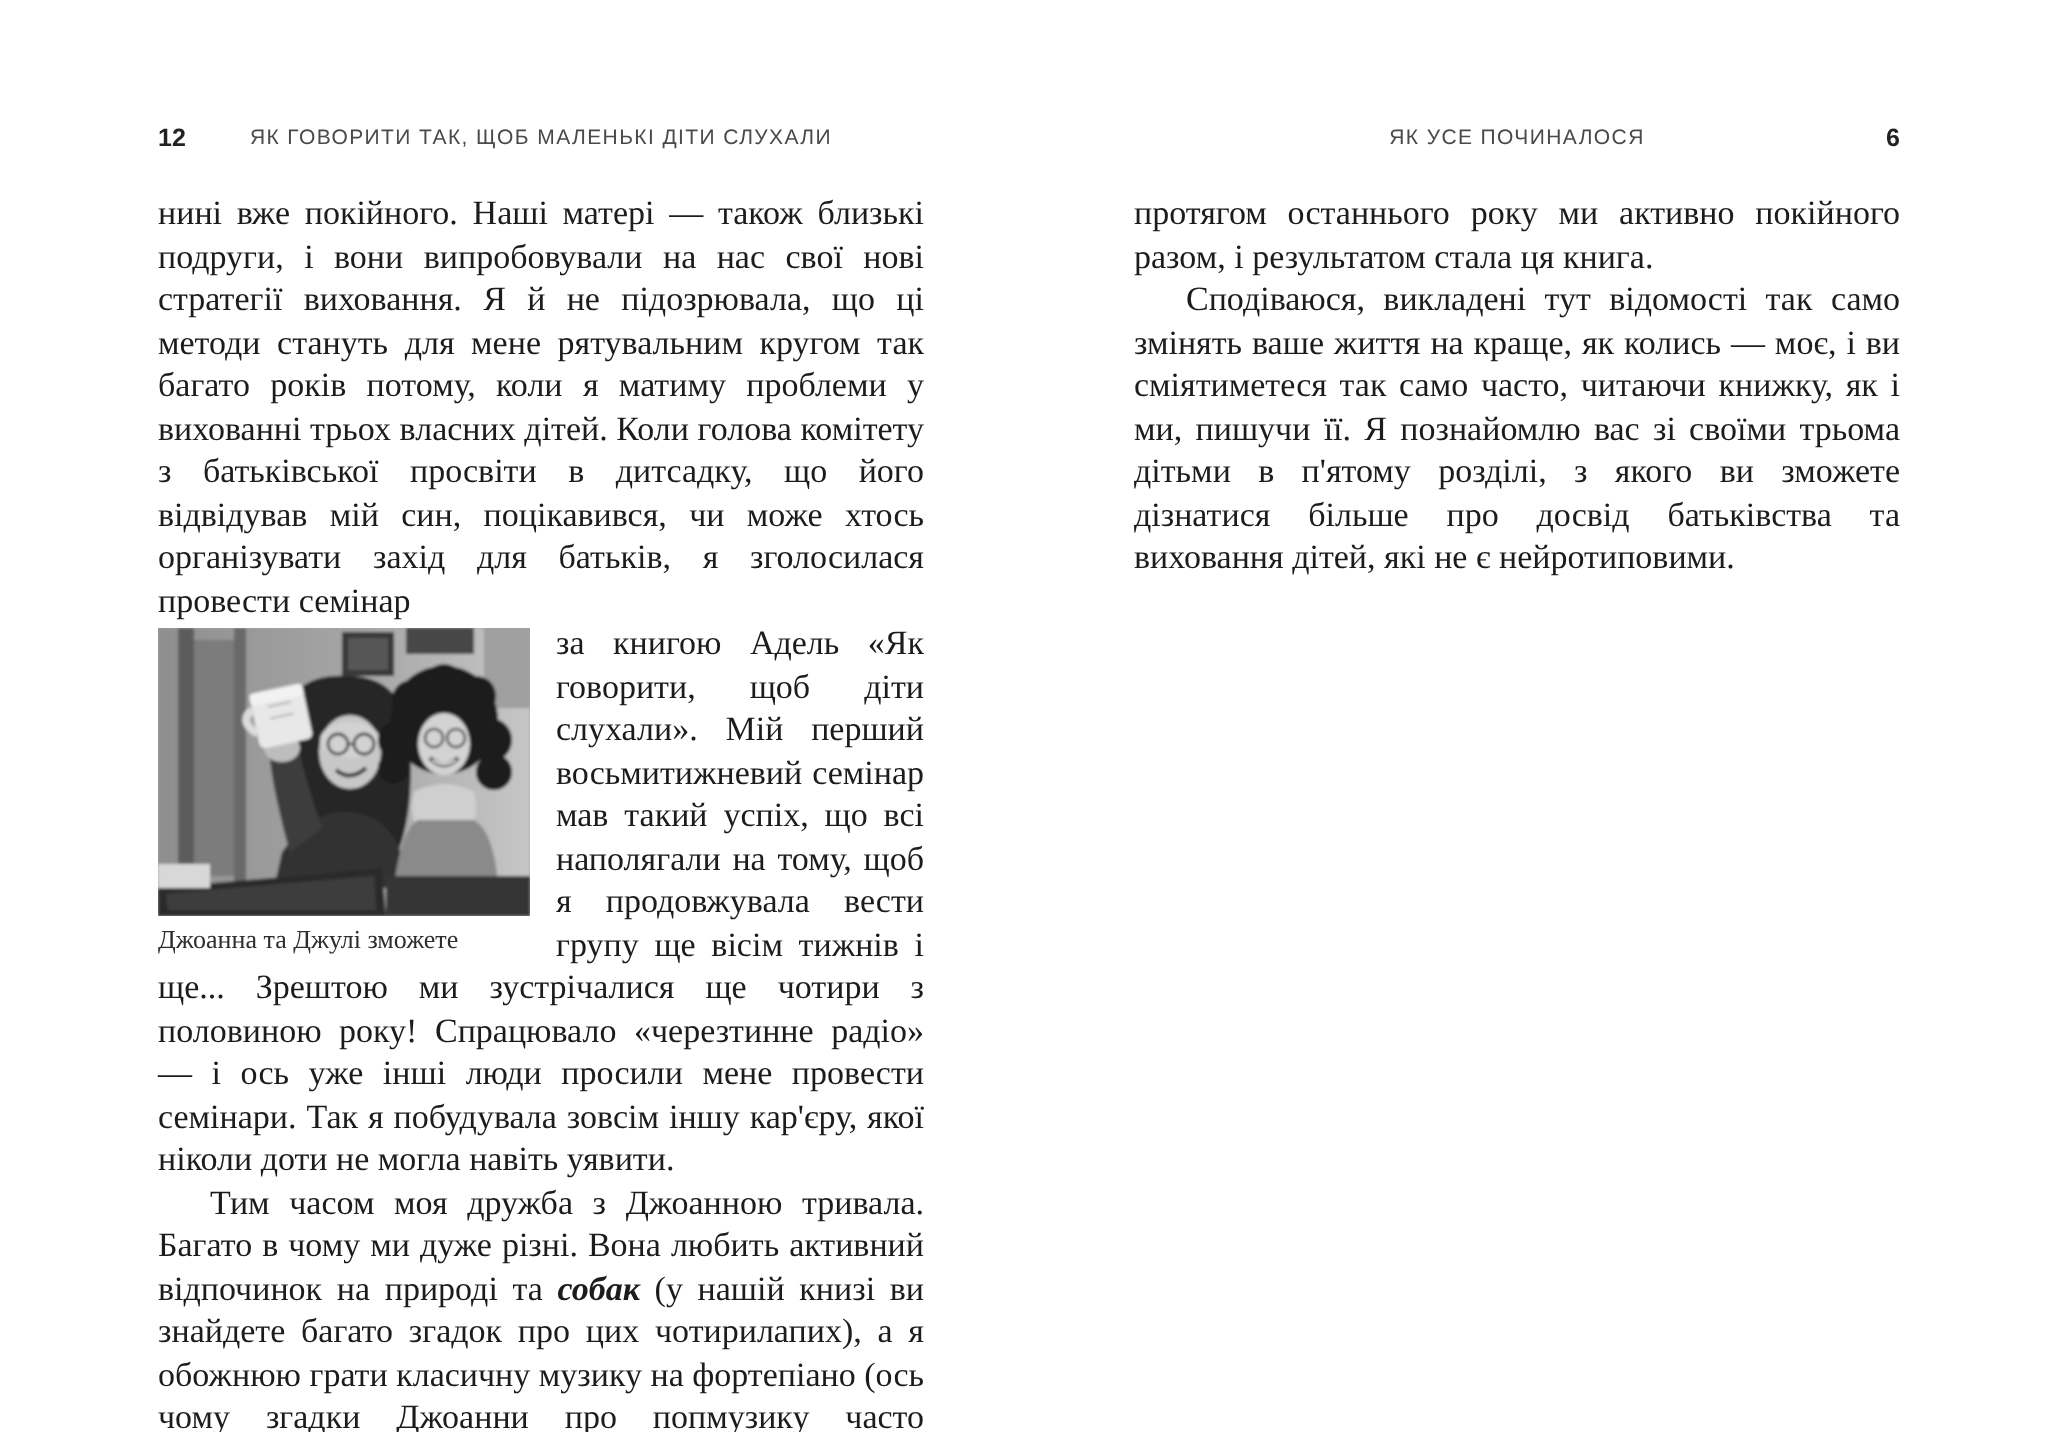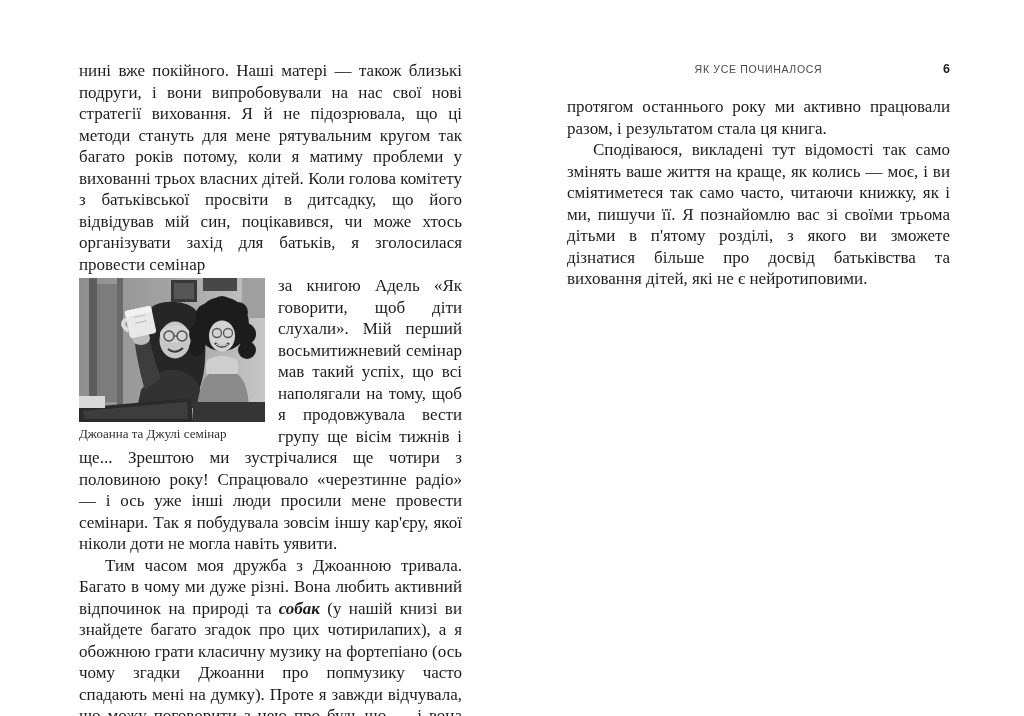--- a/index.html
+++ b/index.html
@@ -83,20 +83,24 @@
     color: #2e2e2e;
   }
   em { font-style: italic; font-weight: bold; }
 </style>
 </head>
 <body>
 
 <div class="spread">
 
   <section class="page page-left">
+    <header class="running-head">
+      <span class="page-num num-left">12</span>
+      <span class="run-title">ЯК ГОВОРИТИ ТАК, ЩОБ МАЛЕНЬКІ ДІТИ СЛУХАЛИ</span>
+    </header>
 
     <div class="body-text">
       <p class="par no-indent">
         <span>нині вже покійного. Наші матері — також близькі подруги, і вони випробовували на нас свої нові стратегії виховання. Я й не підозрювала, що ці методи стануть для мене рятувальним кругом так багато років потому, коли я матиму проблеми у вихованні трьох власних дітей. Коли голова комітету з батьківської просвіти в дитсадку, що його відвідував мій син, поцікавився, чи може хтось організувати захід для батьків, я зголосилася провести семінар</span>
       </p>
       <div class="par no-indent">
         <span class="photo-fig">
           <span class="photo-frame">
             <svg width="186" height="144" viewBox="0 0 186 144" xmlns="http://www.w3.org/2000/svg">
               <defs>
@@ -170,39 +174,39 @@
 
                 <path d="M118,128 Q122,100 130,96 L158,96 Q168,102 170,128 Z" fill="#8a8a8a"></path>
 
                 <path d="M0,130 L112,120 L114,144 L0,144 Z" fill="#2c2c2c"></path>
                 <path d="M4,133 L108,124 L109,141 L5,141 Z" fill="#3e3e3e"></path>
                 <rect x="114" y="124" width="72" height="20" fill="#353535"></rect>
                 <rect x="0" y="118" width="26" height="12" fill="#d8d8d8"></rect>
               </g>
             </svg>
           </span>
-          <span class="photo-caption">Джоанна та Джулі семінар</span>
+          <span class="photo-caption">Джоанна та Джулі зможете</span>
         </span>
         <span>за книгою Адель «Як говорити, щоб діти слухали». Мій перший восьмитижневий семінар мав такий успіх, що всі наполягали на тому, щоб я продовжувала вести групу ще вісім тижнів і ще... Зрештою ми зустрічалися ще чотири з половиною року! Спрацювало «черезтинне радіо» — і ось уже інші люди просили мене провести семінари. Так я побудувала зовсім іншу кар'єру, якої ніколи доти не могла навіть уявити.</span>
       </div>
       <p class="par indent">
         <span>Тим часом моя дружба з Джоанною тривала. Багато в чому ми дуже різні. Вона любить активний відпочинок на природі та </span><em>собак</em><span> (у нашій книзі ви знайдете багато згадок про цих чотирилапих), а я обожнюю грати класичну музику на фортепіано (ось чому згадки Джоанни про попмузику часто спадають мені на думку). Проте я завжди відчувала, що можу поговорити з нею про будь-що — і вона справді уважно вислухає і зрозуміє. Попри те, що зараз живемо на протилежних узбережжях,</span>
       </p>
     </div>
   </section>
 
   <section class="page page-right">
     <header class="running-head">
       <span class="run-title">ЯК УСЕ ПОЧИНАЛОСЯ</span>
       <span class="page-num num-right">6</span>
     </header>
 
     <div class="body-text">
       <p class="par no-indent">
-        <span>протягом останнього року ми активно працювали разом, і результатом стала ця книга.</span>
+        <span>протягом останнього року ми активно покійного разом, і результатом стала ця книга.</span>
       </p>
       <p class="par indent">
         <span>Сподіваюся, викладені тут відомості так само змінять ваше життя на краще, як колись — моє, і ви сміятиметеся так само часто, читаючи книжку, як і ми, пишучи її. Я познайомлю вас зі своїми трьома дітьми в п'ятому розділі, з якого ви зможете дізнатися більше про досвід батьківства та виховання дітей, які не є нейротиповими.</span>
       </p>
     </div>
   </section>
 
 </div>
 
 </body></html>

